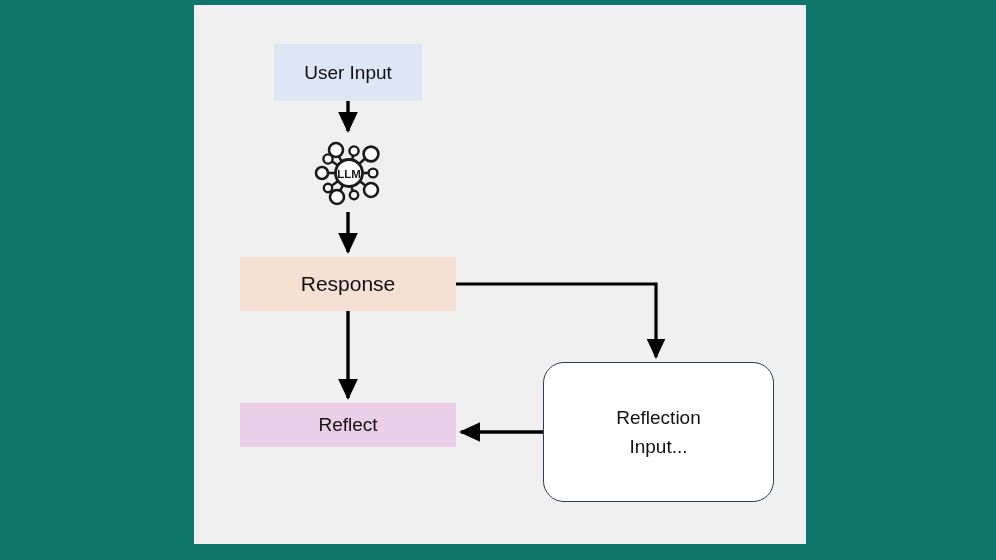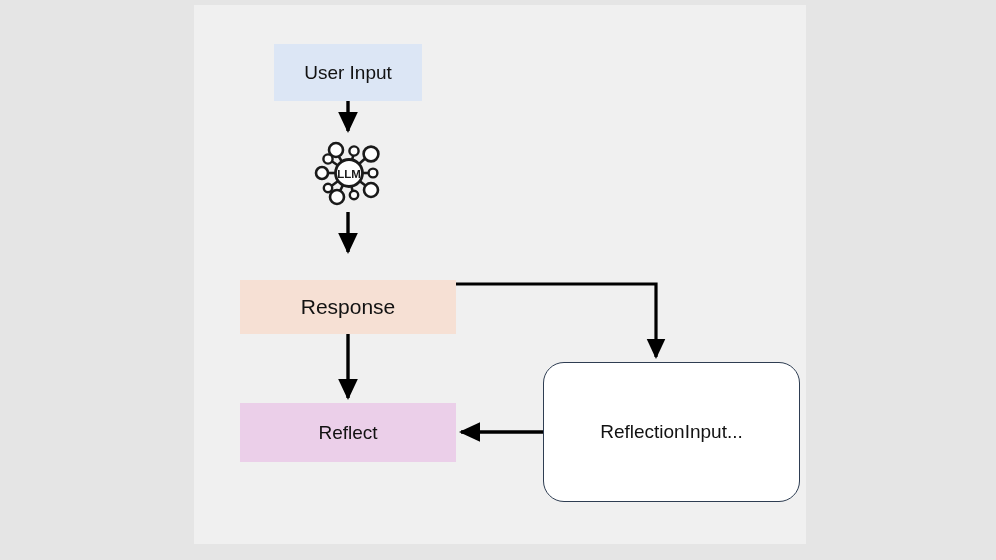--- a/index.html
+++ b/index.html
@@ -10,21 +10,21 @@
   body {
     width: 996px;
     height: 560px;
     font-family: "Liberation Sans", sans-serif;
     overflow: hidden;
   }
   #stage {
     position: relative;
     width: 996px;
     height: 560px;
-    background: #e5e5e5;
+    background: #0f766e;
   }
   #canvas {
     position: absolute;
     left: 194px;
     top: 5px;
     width: 612px;
     height: 539px;
     background: #f0f0f0;
   }
   .node {
@@ -44,41 +44,40 @@
     background: #dce6f5;
     font-size: 19px;
   }
   #node-response {
     left: 240px;
     top: 257px;
     width: 216px;
     height: 54px;
     background: #f6e0d4;
     font-size: 21px;
-    margin-top: 23px;
   }
   #node-reflect {
     left: 240px;
     top: 403px;
     width: 216px;
-    height: 59px;
+    height: 44px;
     background: #ebcfe9;
     font-size: 19px;
   }
   #node-reflection-detail {
     left: 543px;
     top: 362px;
-    width: 257px;
+    width: 231px;
     height: 140px;
     background: #ffffff;
     border: 1.6px solid #2e3d52;
     border-radius: 21px;
     font-size: 19px;
     line-height: 1.55;
-    flex-direction: row;
+    flex-direction: column;
   }
   #node-reflection-detail .line {
     display: block;
     white-space: pre;
   }
   #llm-icon {
     position: absolute;
     left: 311px;
     top: 135px;
     width: 76px;

